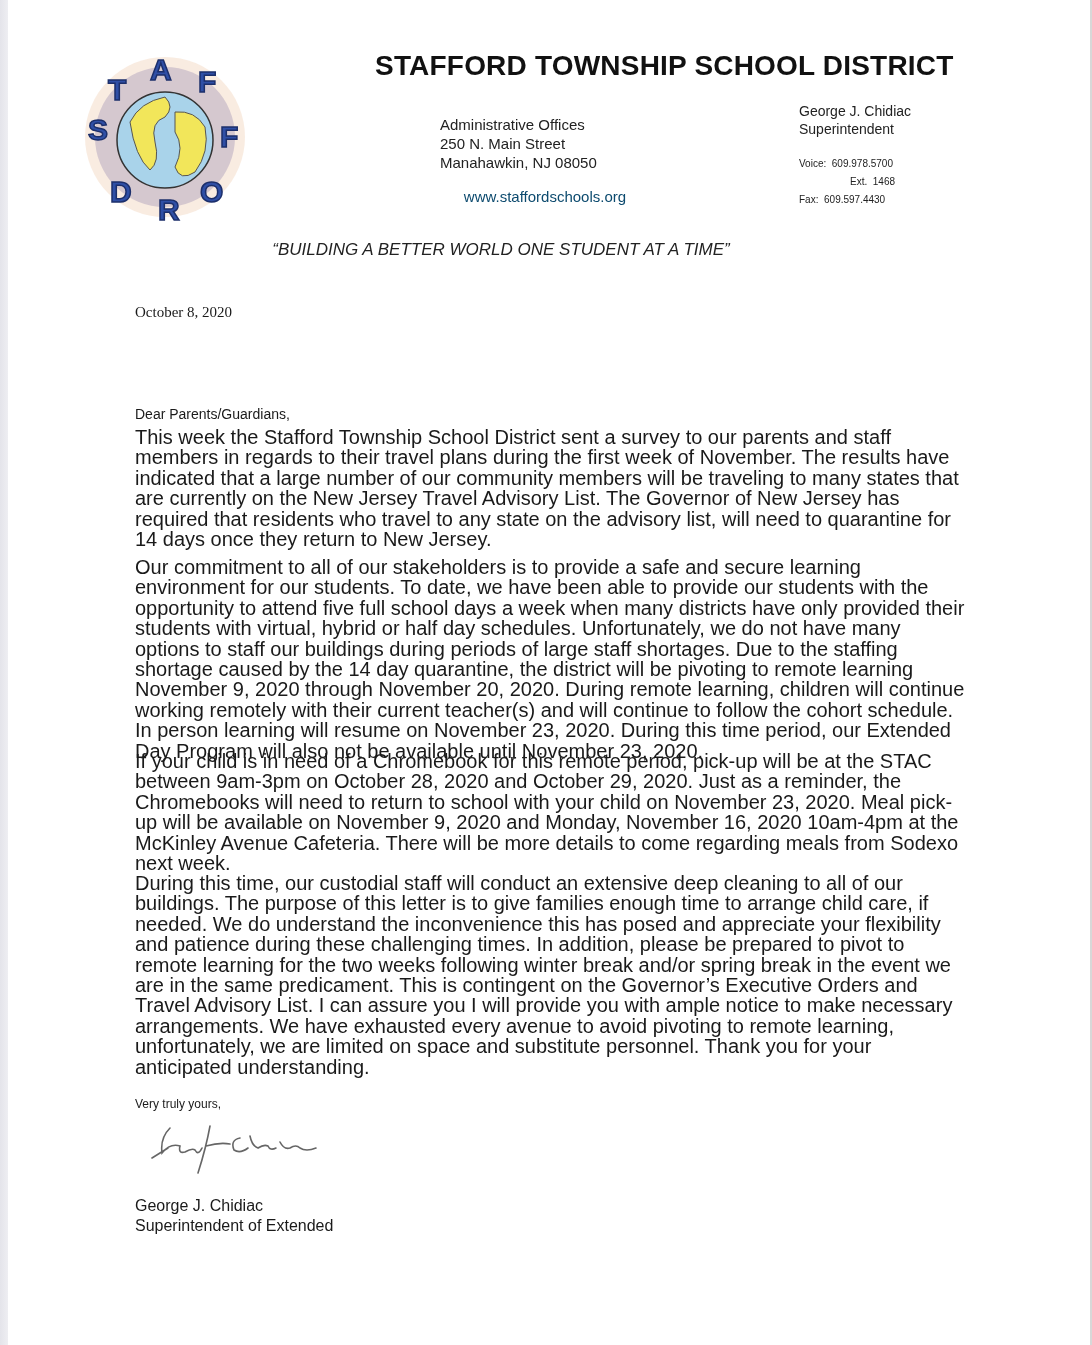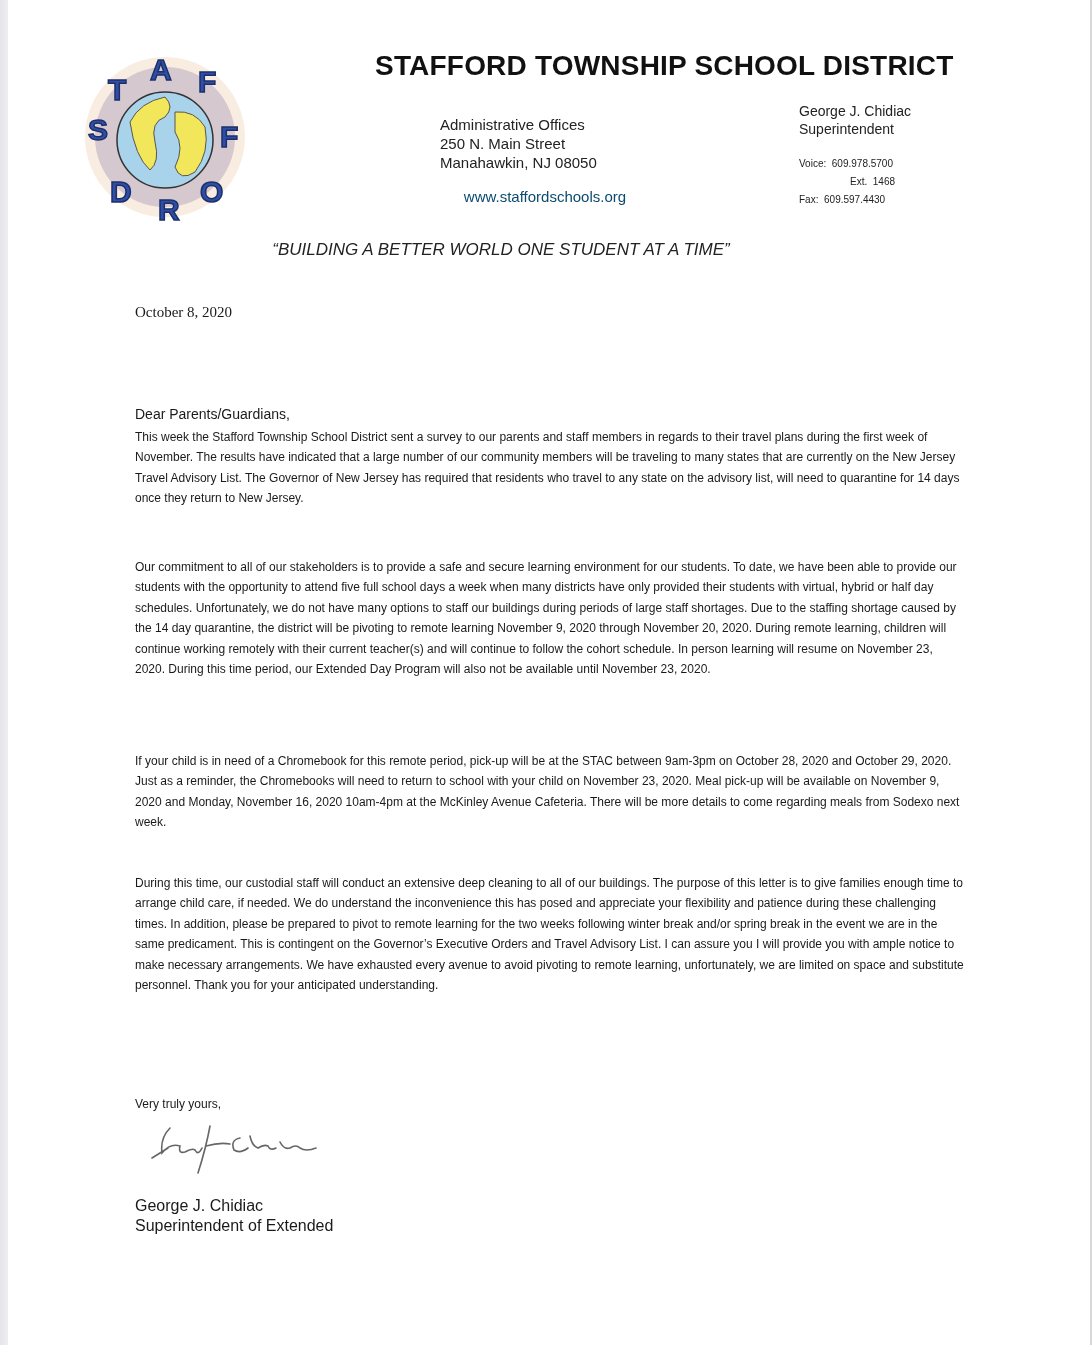--- a/index.html
+++ b/index.html
@@ -14,21 +14,21 @@
   .logo { position:absolute; left:80px; top:52px; width:170px; height:170px; }
   .title { position:absolute; left:375px; top:50px; font-size:28px; font-weight:bold; letter-spacing:0.2px; color:#111; }
   .addr { position:absolute; left:440px; top:115px; width:210px; font-size:15px; line-height:19px; color:#222; }
   .web { position:absolute; left:440px; top:188px; width:210px; text-align:center; font-size:15px; color:#0c4a6e; }
   .sup { position:absolute; left:799px; top:102px; font-size:14px; line-height:18px; color:#222; }
   .contact { position:absolute; left:799px; top:155px; font-size:10px; line-height:18px; color:#222; }
   .contact .ext { padding-left:51px; }
   .motto { position:absolute; left:0; width:962px; top:240px; text-align:center; font-size:17px; font-style:italic; color:#222; padding-left:40px; box-sizing:border-box; }
   .date { position:absolute; left:135px; top:304px; font-size:15px;font-family:Liberation Serif, serif; }
   .salute { position:absolute; left:135px; top:362px; font-size:14px;margin-top:44px; }
-  .para { position:absolute; left:135px; width:830px; font-size:12px; line-height:20.4px; margin:0; }
+  .para { position:absolute; left:135px; width:830px; font-size:20px; line-height:20.4px; margin:0; }
   .p1 { top:427px; } .p2 { top:548px;margin-top:9px; } .p3 { top:751px; } .p4 { top:873px; }
   .closing { position:absolute; left:135px; top:1097px; font-size:12px; }
   .sig { position:absolute; left:140px; top:1118px; width:200px; height:60px; }
   .signame { position:absolute; left:135px; top:1196px; font-size:16px; line-height:20px; }
 </style>
 </head>
 <body>
 
 <div class="edge-left"></div>
 <div class="edge-right"></div>

